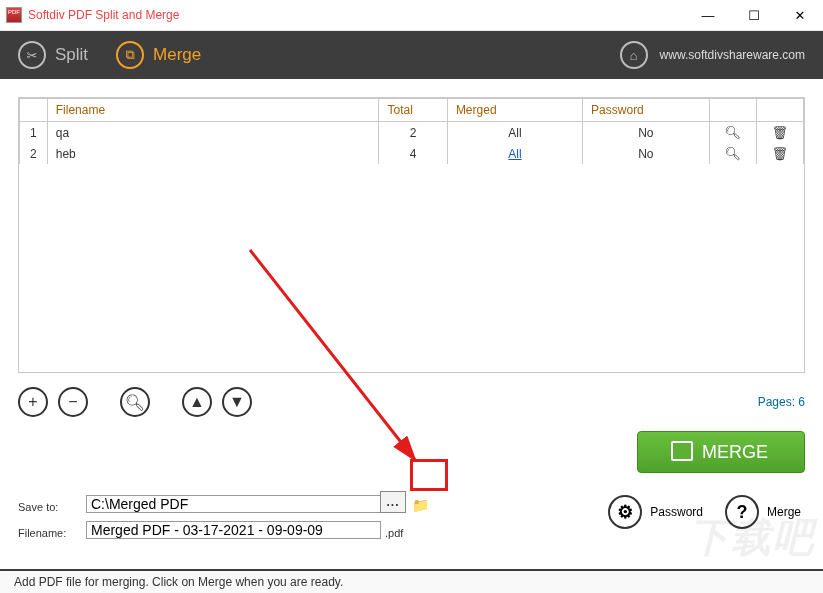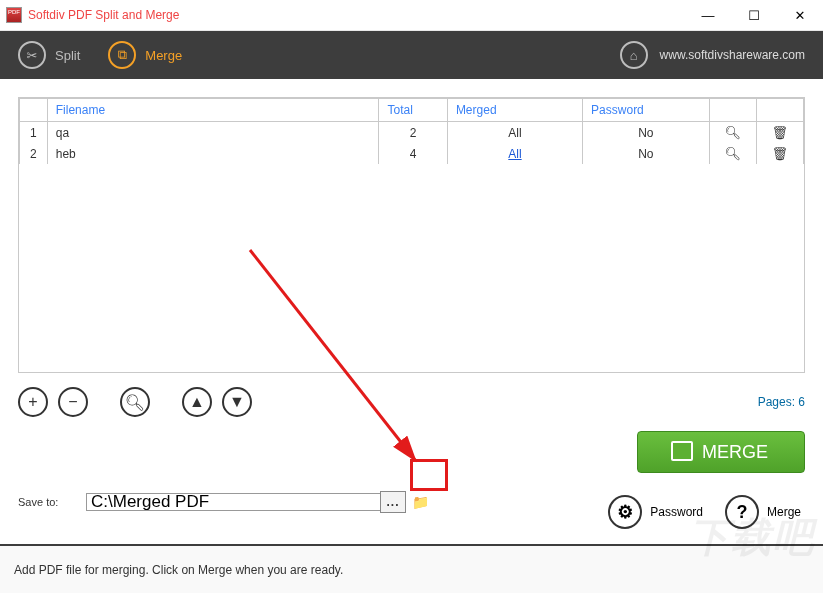--- a/index.html
+++ b/index.html
@@ -9,28 +9,28 @@
 .titlebar .app-icon::before{content:"PDF";font-size:6px;color:#fff;position:absolute;top:1px;left:1px}
 .titlebar .title{font-size:12px;color:#ef4444}
 .winbtns{margin-left:auto;display:flex}
 .winbtn{width:46px;height:30px;display:flex;align-items:center;justify-content:center;font-size:13px;font-family:Arial}
 
 .toolbar{height:48px;background:#3d3d3d;display:flex;align-items:center;padding:0 18px;color:#bdbdbd}
 .tb-btn{display:flex;align-items:center;gap:9px;margin-right:28px;cursor:pointer}
 .tb-icon{width:28px;height:28px;border:2px solid #bdbdbd;border-radius:50%;display:flex;align-items:center;justify-content:center;font-size:13px}
 .tb-btn.active .tb-icon{border-color:#f4a026;color:#f4a026}
 .tb-btn.active .tb-label{color:#f4a026}
-.tb-label{font-size:13px}
+.tb-label{font-size:17px}
 .tb-right{margin-left:auto;display:flex;align-items:center;gap:12px}
 .home-icon{width:28px;height:28px;border:2px solid #bdbdbd;border-radius:50%;display:flex;align-items:center;justify-content:center;font-size:13px;color:#bdbdbd}
 
 .workspace{padding:18px 18px 0 18px}
 .grid{border:1px solid #c9c9c9;height:276px;background:#fff;overflow:hidden}
 table{width:100%;border-collapse:collapse;font-size:12px}
-th{background:#fff;border:1px solid #c9c9c9;padding:4px 8px;text-align:left;font-weight:normal;color:#3b82f6}
+th{background:#fff;border:1px solid #c9c9c9;padding:4px 8px;text-align:left;font-weight:normal;color:#a16207}
 th.center{}
 td{border-left:1px solid #c9c9c9;border-right:1px solid #c9c9c9;padding:3px 8px;color:#333}
 td.center{text-align:center}
 .pages-link{color:#1a57d6;text-decoration:underline;cursor:pointer}
 .mag-icon,.trash-icon{text-align:center;font-size:13px;cursor:pointer}
 th.narrow,td.narrow{width:28px;text-align:center}
 th.wfile{width:348px}
 th.wtot{width:70px}
 th.wpag{width:140px}
 th.wpwd{width:130px}
@@ -39,35 +39,35 @@
 .row-controls{display:flex;align-items:center;margin-top:14px}
 .circ{width:30px;height:30px;border:2px solid #333;border-radius:50%;display:flex;align-items:center;justify-content:center;cursor:pointer;font-size:16px;color:#333;margin-right:10px}
 .circ.sp{margin-left:22px}
 .pages-count{margin-left:auto;font-size:12px;color:#0369a1}
 
 .merge-btn{float:right;margin-top:14px;width:168px;height:42px;background:linear-gradient(#6abf3e,#4fa22a);border:1px solid #3d8a1e;border-radius:4px;color:#fff;font-size:18px;display:flex;align-items:center;justify-content:center;gap:10px;cursor:pointer}
 .merge-btn .mi{width:18px;height:16px;border:2px solid #fff;border-radius:2px;position:relative}
 .merge-btn .mi::before{content:"";position:absolute;left:-5px;top:-5px;width:18px;height:16px;border:2px solid #fff;border-radius:2px;background:#5db033}
 
 .fields{clear:both;padding-top:18px;font-size:11px;color:#333}
-.frow{display:flex;align-items:center;margin-bottom:8px}
+.frow{display:flex;align-items:flex-end;margin-bottom:8px}
 .flabel{width:68px}
-.finput{border:1px solid #999;height:18px;padding:1px 4px;font-size:17px;background:#fff}
+.finput{border:1px solid #999;height:18px;padding:1px 4px;font-size:14px;background:#fff}
 .finput.w1{width:295px}
 .finput.w2{width:295px}
 .browse-box{width:26px;height:22px;border:1px solid #888;background:#f3f3f3;display:flex;align-items:center;justify-content:center;margin-left:-1px;font-weight:bold;cursor:pointer;font-size:12px;letter-spacing:1px}
 .folder-ico{margin-left:6px;font-size:14px}
 .ext{font-size:11px;margin-left:4px}
 
 .right-actions{position:absolute;right:22px;bottom:64px;display:flex;align-items:center;gap:22px}
 .ract{display:flex;align-items:center;gap:8px;cursor:pointer}
 .rcirc{width:34px;height:34px;border:2px solid #333;border-radius:50%;display:flex;align-items:center;justify-content:center;font-size:18px;font-weight:bold}
 .rlabel{font-size:12px}
 
-.statusbar{position:absolute;left:0;bottom:0;width:100%;height:49px;border-top:2px solid #3d3d3d;background:#f9f9f9;display:flex;align-items:center;padding:0 14px;font-size:12px;color:#333}
+.statusbar{position:absolute;left:0;bottom:0;width:100%;height:24px;border-top:2px solid #3d3d3d;background:#f9f9f9;display:flex;align-items:center;padding:0 14px;font-size:12px;color:#333}
 
 .highlight-box{position:absolute;left:410px;top:459px;width:38px;height:32px;border:3px solid #e21b1b;pointer-events:none}
 .arrow-svg{position:absolute;left:240px;top:240px;pointer-events:none}
 
 .watermark{position:absolute;right:8px;bottom:28px;font-size:40px;color:rgba(0,0,0,0.06);font-weight:bold;font-style:italic;letter-spacing:2px;pointer-events:none}
 </style>
 </head>
 <body>
 
 <div class="titlebar">
@@ -146,20 +146,25 @@
     <span>MERGE</span>
   </div>
 
   <div class="fields">
     <div class="frow">
       <span class="flabel">Save to:</span>
       <input class="finput w1" value="C:\Merged PDF" style="">
       <div class="browse-box">...</div>
       <span class="folder-ico">📁</span>
     </div>
+    <div class="frow">
+      <span class="flabel">Filename:</span>
+      <input class="finput w2" value="Merged PDF - 03-17-2021 - 09-09-09" style="">
+      <span class="ext">.pdf</span>
+    </div>
   </div>
 </div>
 
 <div class="right-actions">
   <div class="ract">
     <div class="rcirc">⚙</div>
     <span class="rlabel">Password</span>
   </div>
   <div class="ract">
     <div class="rcirc">?</div>

